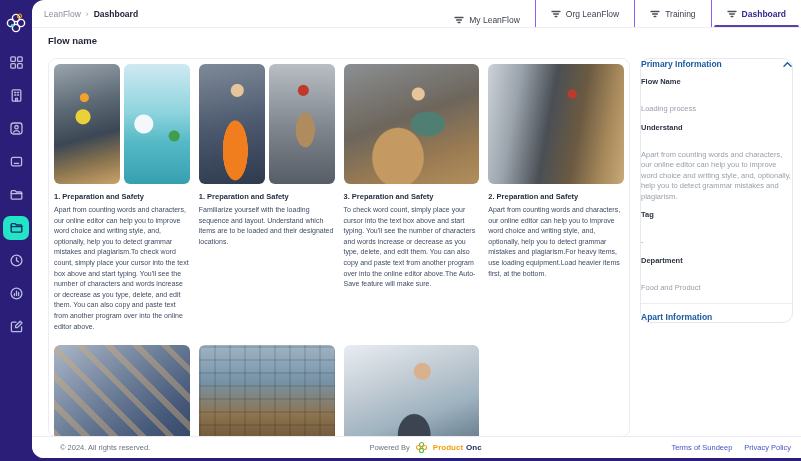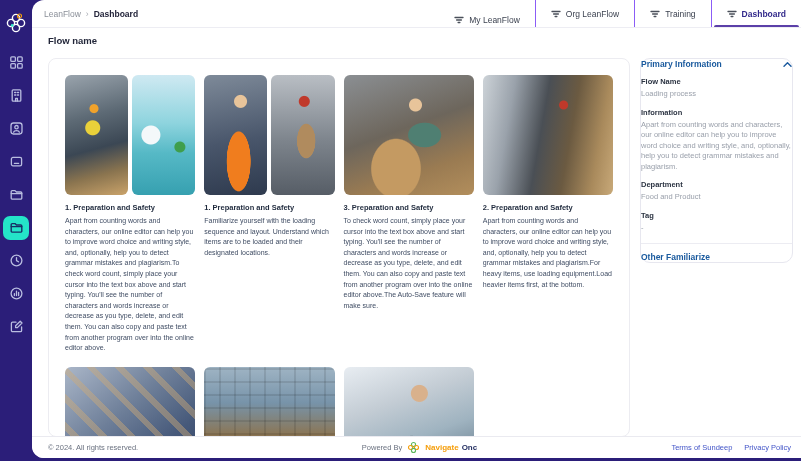--- a/index.html
+++ b/index.html
@@ -27,21 +27,21 @@
   .crumb-cur{color:#23243a;font-weight:700;cursor:pointer;}
   .topnav{display:flex;align-items:stretch;}
   .nav-item{position:relative;display:flex;align-items:center;gap:5px;padding:0 15px;font-size:8.5px;color:#3c4250;border-left:1px solid #8b5cf6;cursor:pointer;white-space:nowrap;}
   .nav-item:first-child{border-left:none;margin-top:12px;}
   .nav-item.active{color:#342b8c;font-weight:700;}
   .nav-item.active::after{content:"";position:absolute;left:2px;right:2px;bottom:0;height:2px;background:#5b3fa8;border-radius:2px 2px 0 0;}
   .funnel{stroke:#4a4f5a;stroke-width:1.3;stroke-linecap:round;}
   
   .flow-row{padding:7px 0 6px 16px;font-size:9.5px;font-weight:700;color:#23273a;}
   
-  .cards-wrap{position:absolute;left:16px;top:58px;width:582px;height:379px;border:1px solid #ececf1;border-radius:8px;background:#fff;padding:16px;overflow:hidden;}
+  .cards-wrap{position:absolute;left:16px;top:58px;width:582px;height:379px;border:1px solid #ececf1;border-radius:8px;background:#fff;padding:5px;overflow:hidden;}
   .cards-grid{display:grid;grid-template-columns:repeat(4,1fr);gap:13px 9px;}
   .card{cursor:pointer;}
   .imgs{display:flex;gap:4px;}
   .ph{height:120px;border-radius:6px;flex:1;position:relative;overflow:hidden;}
   .card-title{margin:8px 0 4px;font-size:7.5px;font-weight:700;color:#1f2a3d;}
   .card-body{font-size:7px;line-height:10.6px;color:#3f4c63;}
   
   .ph-1a{background:
     radial-gradient(circle at 46% 28%, #f0a22b 0 4px, rgba(240,162,43,0) 5px),
     radial-gradient(circle at 44% 44%, #e9d13a 0 7px, rgba(233,209,58,0) 8px),
@@ -77,25 +77,25 @@
     radial-gradient(circle at 58% 22%, #d9b18c 0 8px, rgba(217,177,140,0) 9px),
     radial-gradient(ellipse at 52% 75%, #3b4450 0 16%, rgba(59,68,80,0) 17%),
     linear-gradient(160deg,#e8edf2 0%,#c3ccd4 32%,#9fb3c0 58%,#6f8494 82%,#4b5a66 100%);}
   
   .panel{position:absolute;left:608px;top:58px;width:153px;border:1px solid #e7e7ef;border-radius:10px;background:#fff;padding:0;}
   .panel-head{display:flex;align-items:center;justify-content:space-between;}
   .panel-title{font-size:8.5px;font-weight:700;color:#1a5a9e;}
   .chev{cursor:pointer;display:flex;align-items:center;}
   .field{margin-top:8px;}
   .f-label{font-size:7.5px;font-weight:700;color:#2b3342;}
-  .f-value{font-size:7.5px;color:#9aa0ab;margin-top:3px;line-height:10.5px;}
+  .f-value{font-size:7.5px;color:#9aa0ab;margin-top:18px;line-height:10.5px;}
   .divider{border-top:1px solid #ececf2;margin:10px 0 8px;}
   
   .footer{position:absolute;left:0;right:0;bottom:0;height:22px;background:#fff;border-top:1px solid #eaeaf0;display:flex;align-items:center;padding:0 10px 0 16px;font-size:7.5px;color:#6b7280;}
-  .f-left{flex:1;}
+  .f-left{flex:1;margin-left:12px;}
   .f-center{display:flex;align-items:center;gap:5px;}
   .brand{display:flex;align-items:center;gap:3px;font-weight:700;font-size:8px;}
   .brand-p1{color:#f59e0b;}
   .brand-p2{color:#1e2a5e;}
   .f-right{flex:1;display:flex;justify-content:flex-end;gap:12px;}
   .f-link{color:#4355c8;cursor:pointer;}
 </style>
 </head>
 <body>
 
@@ -284,49 +284,49 @@
               <path d="M1 5.2 4.5 1.8 8 5.2"></path>
             </svg>
         </span>
       </div>
 
       <div class="field">
         <div class="f-label">Flow Name</div>
         <div class="f-value">Loading process</div>
       </div>
       <div class="field">
-        <div class="f-label">Information</div>
+        <div class="f-label">Understand</div>
         <div class="f-value">Apart from counting words and characters, our online editor can help you to improve word choice and writing style, and, optionally, help you to detect grammar mistakes and plagiarism.</div>
+      </div>
+      <div class="field">
+        <div class="f-label">Tag</div>
+        <div class="f-value">-</div>
       </div>
       <div class="field">
         <div class="f-label">Department</div>
         <div class="f-value">Food and Product</div>
       </div>
-      <div class="field">
-        <div class="f-label">Tag</div>
-        <div class="f-value">-</div>
-      </div>
 
       <div class="divider"></div>
 
-      <div class="panel-title">Other Familiarize</div>
+      <div class="panel-title">Apart Information</div>
     </div>
 
     <div class="footer">
       <div class="f-left">© 2024. All rights reserved.</div>
       <div class="f-center">
         <span>Powered By</span>
         <svg width="13" height="13" viewBox="0 0 14 14">
           <circle cx="7" cy="3.8" r="2.2" fill="none" stroke="#5cb85c" stroke-width="1.2"></circle>
           <circle cx="3.8" cy="7" r="2.2" fill="none" stroke="#f59e0b" stroke-width="1.2"></circle>
           <circle cx="10.2" cy="7" r="2.2" fill="none" stroke="#f59e0b" stroke-width="1.2"></circle>
           <circle cx="7" cy="10.2" r="2.2" fill="none" stroke="#5cb85c" stroke-width="1.2"></circle>
         </svg>
         <span class="brand">
-          <span class="brand-p1">Navigate</span>
+          <span class="brand-p1">Product</span>
             <span class="brand-p2">Onc</span>
         </span>
       </div>
       <div class="f-right">
         <span class="f-link">Terms of Sundeep</span>
         <span class="f-link">Privacy Policy</span>
       </div>
     </div>
 
   </div>

